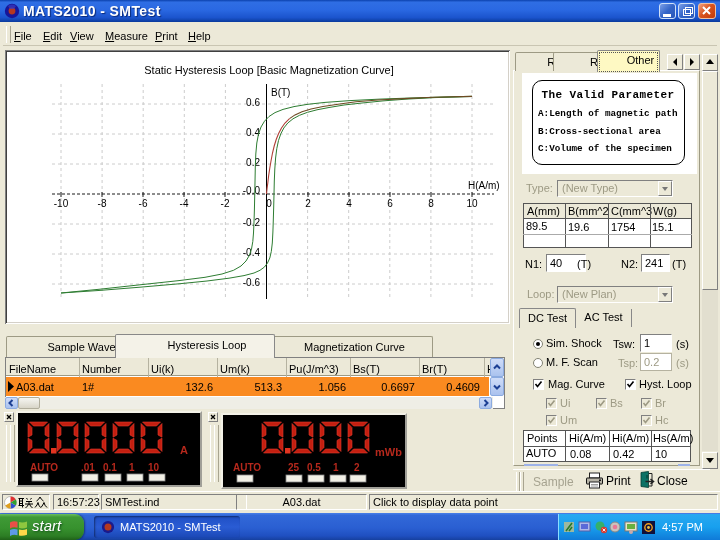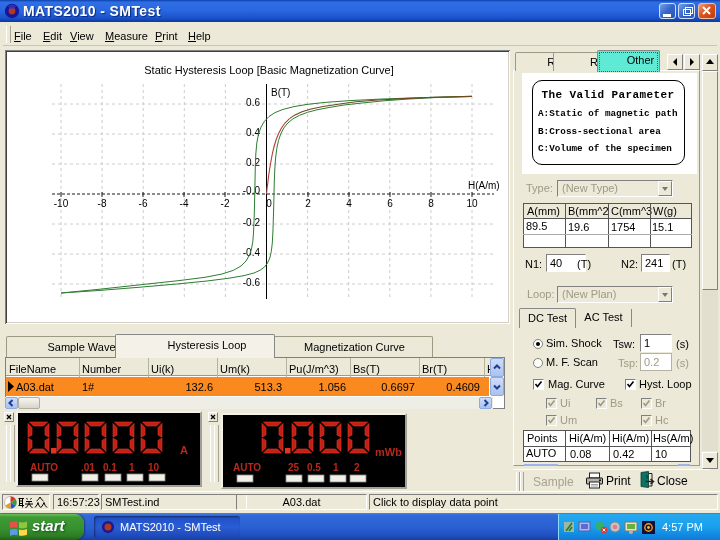--- a/index.html
+++ b/index.html
@@ -108,21 +108,21 @@
  </g>
  <path fill="none" stroke="#2e7d32" stroke-width="1" d="M465,44.3 L433,45.1 L403,46 L373,47.1 L343,48.6 L318,50.4 L300,52.4 L287,54.6 L276,57.4 L268,60.6 L262,64.5 L257.5,69.2 L254,75 L251.5,82 L249.8,91 L248.8,102 L248.3,115 L248,130 L247.7,145 L247.4,158 L247,170 L246.5,181 L245.8,189.5 L244.5,197 L242.3,203.5 L239,209 L234,214 L226.5,218.3 L215,222 L198,225.3 L172,228.6 L133,232.8 L93,237.2 L54,241 L93,238.4 L133,235.2 L172,231.8 L200,229 L222,226.2 L237,223.6 L247,221 L253,218.3 L257.5,215 L260.5,211 L262.8,206 L264.3,199.5 L265.3,191 L265.9,180 L266.3,168 L266.7,155 L267,142 L267.3,129 L267.8,117 L268.6,106 L269.8,96.5 L271.5,88.5 L273.8,81.8 L276.8,76 L280.8,71 L286,66.8 L292.5,63.3 L300.5,60.3 L310,57.8 L322,55.5 L337,53 L355,51 L376,48.9 L400,47.1 L428,45.6 L465,44.5"></path>
  <path fill="none" stroke="#6e4a22" stroke-width="1.1" d="M282.5,66.6 L288,62.9 L295,59.7 L304,57 L316,54.5 L331,52.3 L349,49.8 L371,48 L397,46.6 L427,45.3 L465,44.4"></path>
  <path fill="none" stroke="#b04038" stroke-width="1.1" d="M259.5,142 L260,137 L260.8,131 L261.6,124 L262.8,116 L264,109 L265.5,101 L267.2,94 L269.2,87.5 L271.6,81.5 L274.5,76 L278,71 L282.5,66.6"></path>
 </svg>
 
 <div class="a" style="left:513px;top:70px;width:187px;height:396px;border-left:1px solid #fff;border-top:1px solid #fff;border-right:1px solid #9d9a84;border-bottom:1px solid #9d9a84;background:#ece9d8;box-sizing:border-box;"></div>
 
 <div class="a tab" style="left:515px;top:52px;width:37px;height:18px;line-height:18px;">Ring</div>
 <div class="a tab" style="left:553px;top:52px;width:43px;height:18px;line-height:18px;">RID</div>
-<div class="a tab" style="left:597px;top:50px;width:37px;height:21px;line-height:19px;background:#5eead4;border-color:#888;">
+<div class="a tab" style="left:597px;top:50px;width:37px;height:21px;line-height:19px;background:#fef9c3;border-color:#888;">
   <div class="a" style="left:1px;top:1px;right:1px;bottom:0;border:1px dotted #555;"></div>Other</div>
 
 <div class="a rais" style="left:667px;top:54px;width:16px;height:16px;background:#ece9d8;box-sizing:border-box;">
  <svg width="14" height="14">
       <path d="M9 3 L5 7 L9 11 Z" fill="#000"></path>
     </svg>
   </div>
 <div class="a rais" style="left:684px;top:54px;width:16px;height:16px;background:#ece9d8;box-sizing:border-box;">
  <svg width="14" height="14">
       <path d="M5 3 L9 7 L5 11 Z" fill="#000"></path>
@@ -138,21 +138,21 @@
 <div class="a rais" style="left:702px;top:71px;width:16px;height:219px;background:#ece9d8;box-sizing:border-box;"></div>
 <div class="a rais" style="left:702px;top:452px;width:16px;height:17px;background:#ece9d8;box-sizing:border-box;">
  <svg width="14" height="15">
       <path d="M3 5 L11 5 L7 10 Z" fill="#000"></path>
     </svg>
   </div>
 
 <div class="a" style="left:522px;top:73px;width:175px;height:101px;background:#fff;"></div>
 <div class="a" style="left:532px;top:80px;width:151px;height:83px;background:#fff;border:1.5px solid #000;border-radius:10px;"></div>
 <div class="a" style="left:533px;top:89px;width:150px;text-align:center;font-family:'Liberation Mono',monospace;font-weight:bold;font-size:11px;letter-spacing:0.4px;">The Valid Parameter</div>
-<div class="a" style="left:538px;top:108px;font-family:'Liberation Mono',monospace;font-weight:bold;font-size:9.3px;">A:Static of magnetic path</div>
+<div class="a" style="left:538px;top:108px;font-family:'Liberation Mono',monospace;font-weight:bold;font-size:9.3px;">A:Length of magnetic path</div>
 <div class="a" style="left:538px;top:126px;font-family:'Liberation Mono',monospace;font-weight:bold;font-size:9.3px;">B:Cross-sectional area</div>
 <div class="a" style="left:538px;top:143px;font-family:'Liberation Mono',monospace;font-weight:bold;font-size:9.3px;">C:Volume of the specimen</div>
 
 <div class="a t11 gray" style="left:526px;top:182px;">Type:</div>
 <div class="a sunk" style="left:557px;top:180px;width:116px;height:17px;background:#ece9d8;box-sizing:border-box;">
  <div class="a t11 gray" style="left:4px;top:1px;">(New Type)</div>
  <div class="a rais" style="left:100px;top:0px;width:14px;height:15px;background:#ece9d8;box-sizing:border-box;">
   <svg width="12" height="13">
         <path d="M3 5 L9 5 L6 9 Z" fill="#777"></path>
       </svg>
@@ -462,21 +462,21 @@
   </div>
 
 <div class="a" style="left:0;top:513px;width:720px;height:27px;background:linear-gradient(180deg,#4a80e8 0%,#3268d8 9%,#2a5fd2 55%,#1f4fc0 85%,#16409f 100%);"></div>
 <div class="a" style="left:0;top:514px;width:84px;height:26px;background:linear-gradient(180deg,#6cbf5e 0%,#3f9a36 12%,#37912e 55%,#2c7d24 85%,#1f6118 100%);border-radius:0 9px 9px 0;box-shadow:1px 0 2px rgba(0,0,0,.4);"></div>
 <svg class="a" style="left:9px;top:518px;" width="20" height="19" viewBox="0 0 20 19">
  <path d="M1,4.5 Q4.5,2.5 8.5,3.8 L8.5,9.8 Q4.5,8.6 1,10.4 Z" fill="#e85048"></path>
  <path d="M10,4.1 Q14,5.2 18,3.4 L18,9.4 Q14,11 10,10 Z" fill="#8ec73f"></path>
  <path d="M1,12 Q4.5,10.2 8.5,11.4 L8.5,17.2 Q4.5,16 1,17.9 Z" fill="#5e9ae8"></path>
  <path d="M10,11.6 Q14,12.7 18,11 L18,16.7 Q14,18.4 10,17.4 Z" fill="#ffd84a"></path>
 </svg>
-<div class="a" style="left:32px;top:517px;font-size:15px;font-weight:bold;font-style:italic;color:#fff;text-shadow:1px 1px 2px #14501a;">start</div>
+<div class="a" style="left:32px;top:517px;font-size:15px;font-weight:normal;font-style:italic;color:#fff;text-shadow:1px 1px 2px #14501a;">start</div>
 
 <div class="a" style="left:94px;top:516px;width:146px;height:22px;border-radius:3px;background:linear-gradient(180deg,#1f4fc4 0%,#2a5cd4 50%,#1a47b4 100%);box-shadow:inset 1px 1px 2px rgba(0,0,0,.45);"></div>
 <svg class="a" style="left:101px;top:520px;" width="14" height="14" viewBox="0 0 16 16">
  <circle cx="8" cy="8" r="7" fill="#1a1a8c"></circle>
  <circle cx="8" cy="8" r="4" fill="#b43820"></circle>
 </svg>
 <div class="a" style="left:120px;top:521px;font-size:11px;color:#fff;">MATS2010 - SMTest</div>
 
 <div class="a" style="left:558px;top:514px;width:162px;height:26px;background:linear-gradient(180deg,#28a8f0 0%,#18a0ee 50%,#0f7ad8 100%);border-left:1px solid #8adcff;"></div>
 <svg class="a" style="left:564px;top:519px;" width="92" height="16" viewBox="0 0 92 16">

